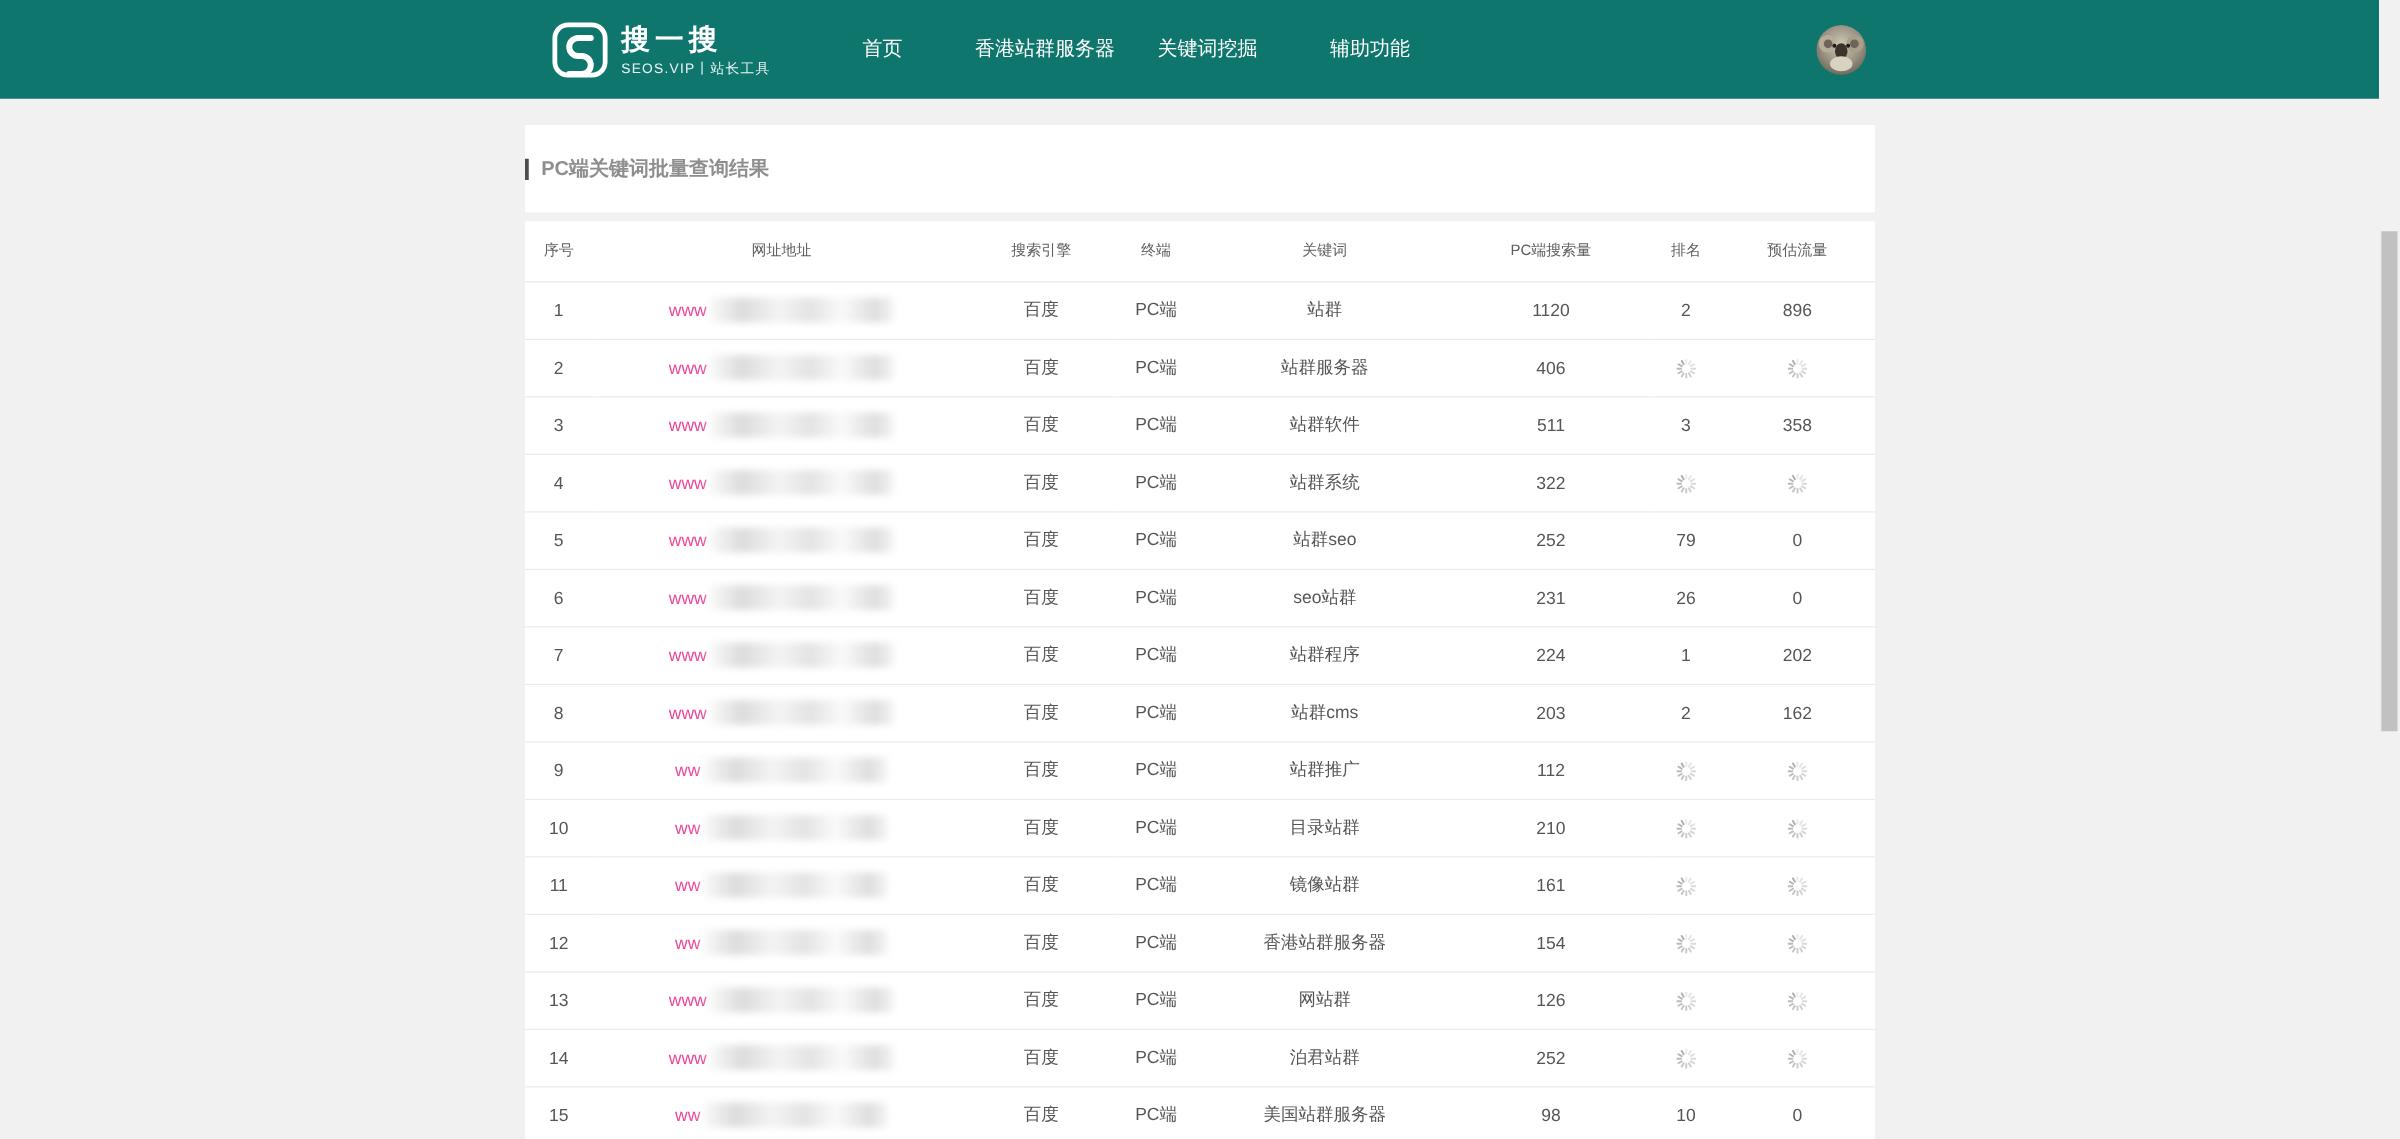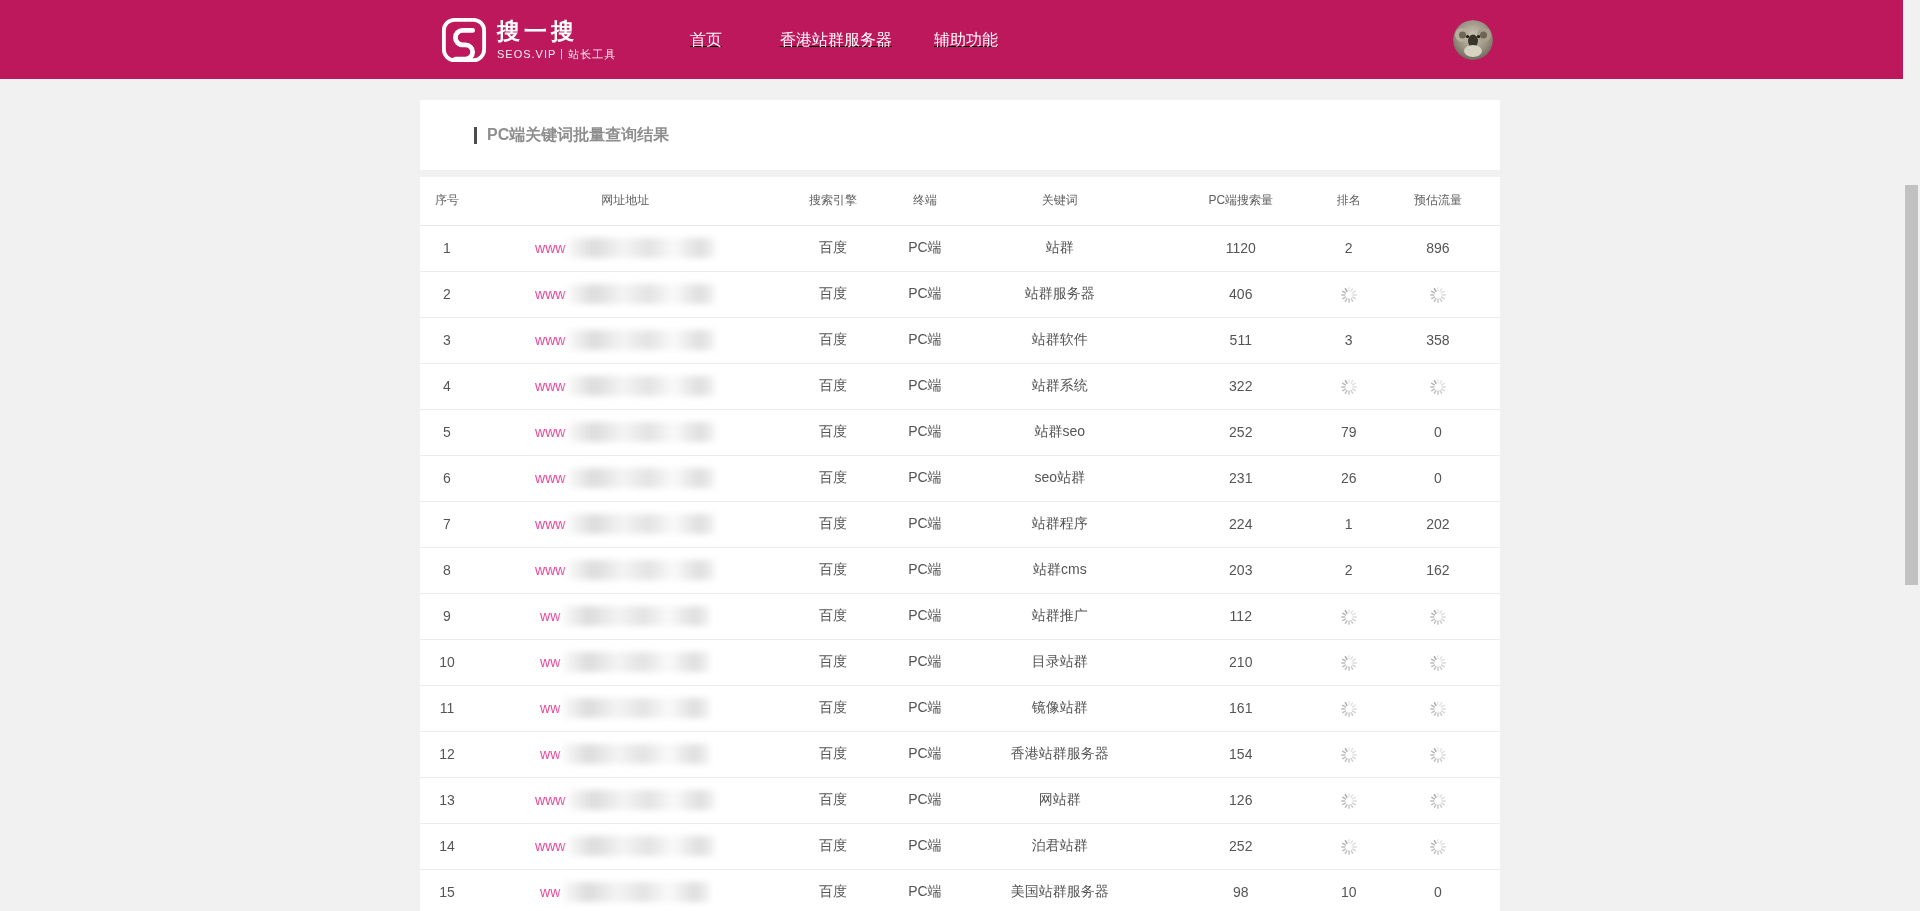--- a/index.html
+++ b/index.html
@@ -7,39 +7,39 @@
     font-family:"Liberation Sans","DejaVu Sans",sans-serif;
     background:#f1f1f1; }
 
   
   .scrollbar-track { position:fixed; top:0; right:0; width:17px; height:911px;
     background:#f1f1f1; z-index:50; }
   .scrollbar-thumb { position:absolute; left:2px; width:13px; top:185px; height:400px;
     background:#c1c1c1; }
 
   
-  .navbar { height:79px; width:100%; background:#be185d;padding-left:42px; }
+  .navbar { height:79px; width:100%; background:#0f766e;padding-left:42px; }
   .nav-inner { width:1080px; margin:0 auto; height:100%;
     display:flex; align-items:center; }
   .logo { display:flex; align-items:center; width:150px; cursor:pointer; }
   .logo-icon { width:46px; height:46px; flex:0 0 46px; }
   .logo-text { margin-left:10px; color:#fff; }
   .logo-title { font-size:23px; font-weight:bold; letter-spacing:4px; line-height:26px; }
   .logo-sub { font-size:11px; letter-spacing:1px; opacity:.92; margin-top:3px; white-space:nowrap; }
-  .nav-menu { display:flex; margin-left:50px;text-decoration:underline; }
+  .nav-menu { display:flex; margin-left:50px; }
   .nav-item { width:130px; text-align:center; color:#fff; font-size:16px;
     line-height:79px; cursor:pointer; white-space:nowrap; }
   .avatar { margin-left:auto; margin-right:28px; width:40px; height:40px;
     border-radius:50%; overflow:hidden; cursor:pointer; flex:0 0 40px; }
 
   
   .main-wrap { width:1080px; margin:0 auto; }
   .card { background:#fff; }
   .title-card { margin-top:21px; height:70px; display:flex; align-items:center;
-    padding-left:54px; }
+    }
   .page-title { display:flex; align-items:center; font-size:16px; font-weight:bold;
     color:#8e8e8e; }
   .title-bar { display:inline-block; width:3px; height:17px; background:#4d4d4d;
     margin-right:10px; }
 
   .table-card { margin-top:7px; min-height:740px; }
   table { width:100%; border-collapse:collapse; table-layout:fixed; }
   thead th { height:48px; font-size:12px; font-weight:400; color:#5f5f5f;
     text-align:center; border-bottom:1px solid #e8e8e8; white-space:nowrap; }
   tbody td { height:46px; font-size:14px; color:#555; text-align:center;
@@ -73,20 +73,21 @@
         </svg>
       </span>
       <div class="logo-text">
         <div class="logo-title">搜一搜</div>
         <div class="logo-sub">SEOS.VIP丨站长工具</div>
       </div>
     </div>
     <nav class="nav-menu" id="nav-menu">
         <div class="nav-item">首页</div>
         <div class="nav-item">香港站群服务器</div>
+        <div class="nav-item">关键词挖掘</div>
         <div class="nav-item">辅助功能</div>
       </nav>
     <div class="avatar">
       <svg viewBox="0 0 40 40" width="40" height="40">
         <defs>
           <radialGradient id="kbg" cx="50%" cy="40%" r="70%">
             <stop offset="0%" stop-color="#cfc9b8"></stop>
             <stop offset="55%" stop-color="#9a9383"></stop>
             <stop offset="100%" stop-color="#5d5748"></stop>
           </radialGradient>

